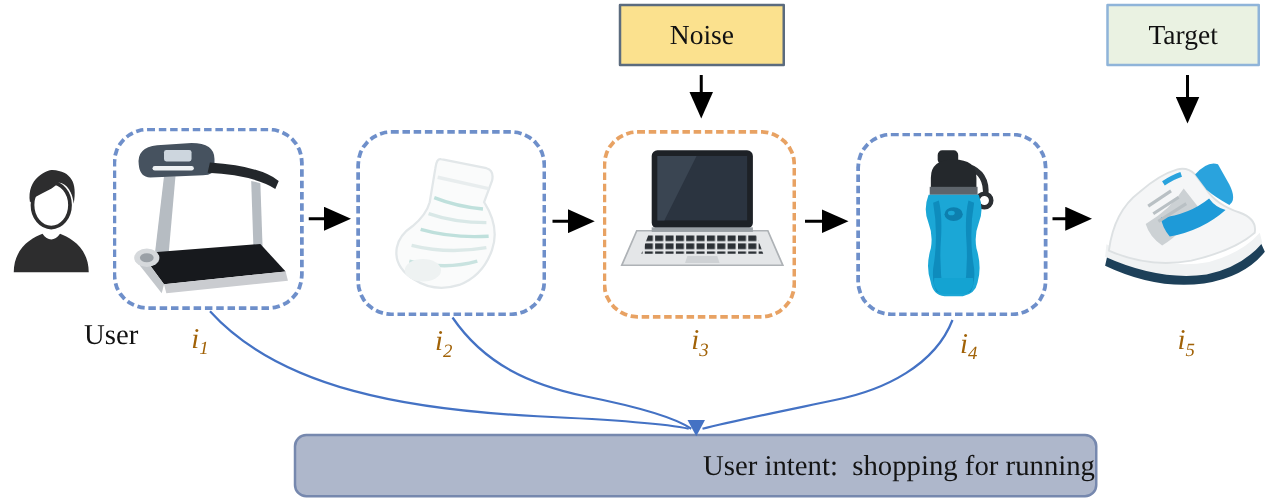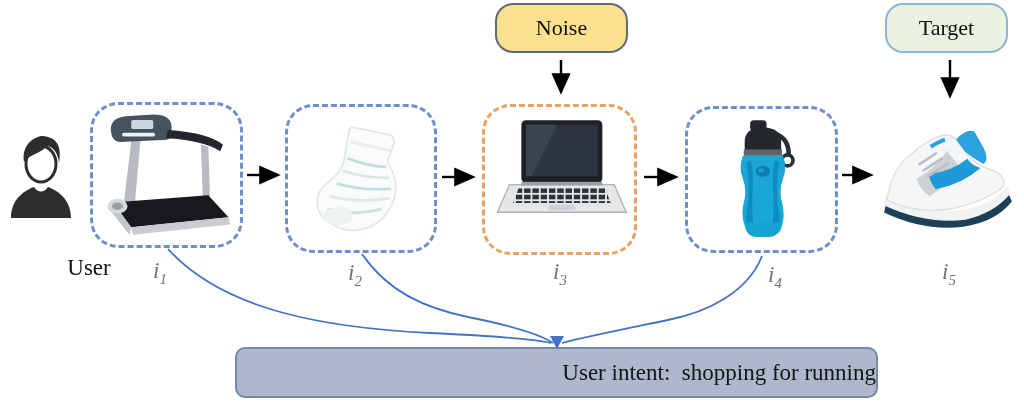--- a/index.html
+++ b/index.html
@@ -19,32 +19,32 @@
     box-sizing:border-box;
     display:flex; align-items:center; justify-content:center;
     background:#ffffff;
   }
   .item-box.orange { border-color:#E8A263; }
   .item-box svg { display:block; }
 
   
   .pill {
     position:absolute;
-    border-radius:18px;
+    border-radius:1px;
     box-sizing:border-box;
     display:flex; align-items:center; justify-content:center;
     font-size:22px;
   }
   .pill.noise { background:#FBE18E; border:2px solid #5B6B7E; }
   .pill.target { background:#EAF2E2; border:2px solid #8FB4D9; }
 
   
   .ilabel {
     position:absolute; width:54px; text-align:center;
-    font-style:italic; font-size:23px; color:#737373;
+    font-style:italic; font-size:23px; color:#a16207;
   }
   .ilabel sub { font-size:15px; font-style:italic; }
 
   .user-label {
     position:absolute; left:0; top:255; width:82px; text-align:center;
     font-size:23px;
   }
 
   .intent-box {
     position:absolute; left:235px; top:347px; width:643px; height:51px;

